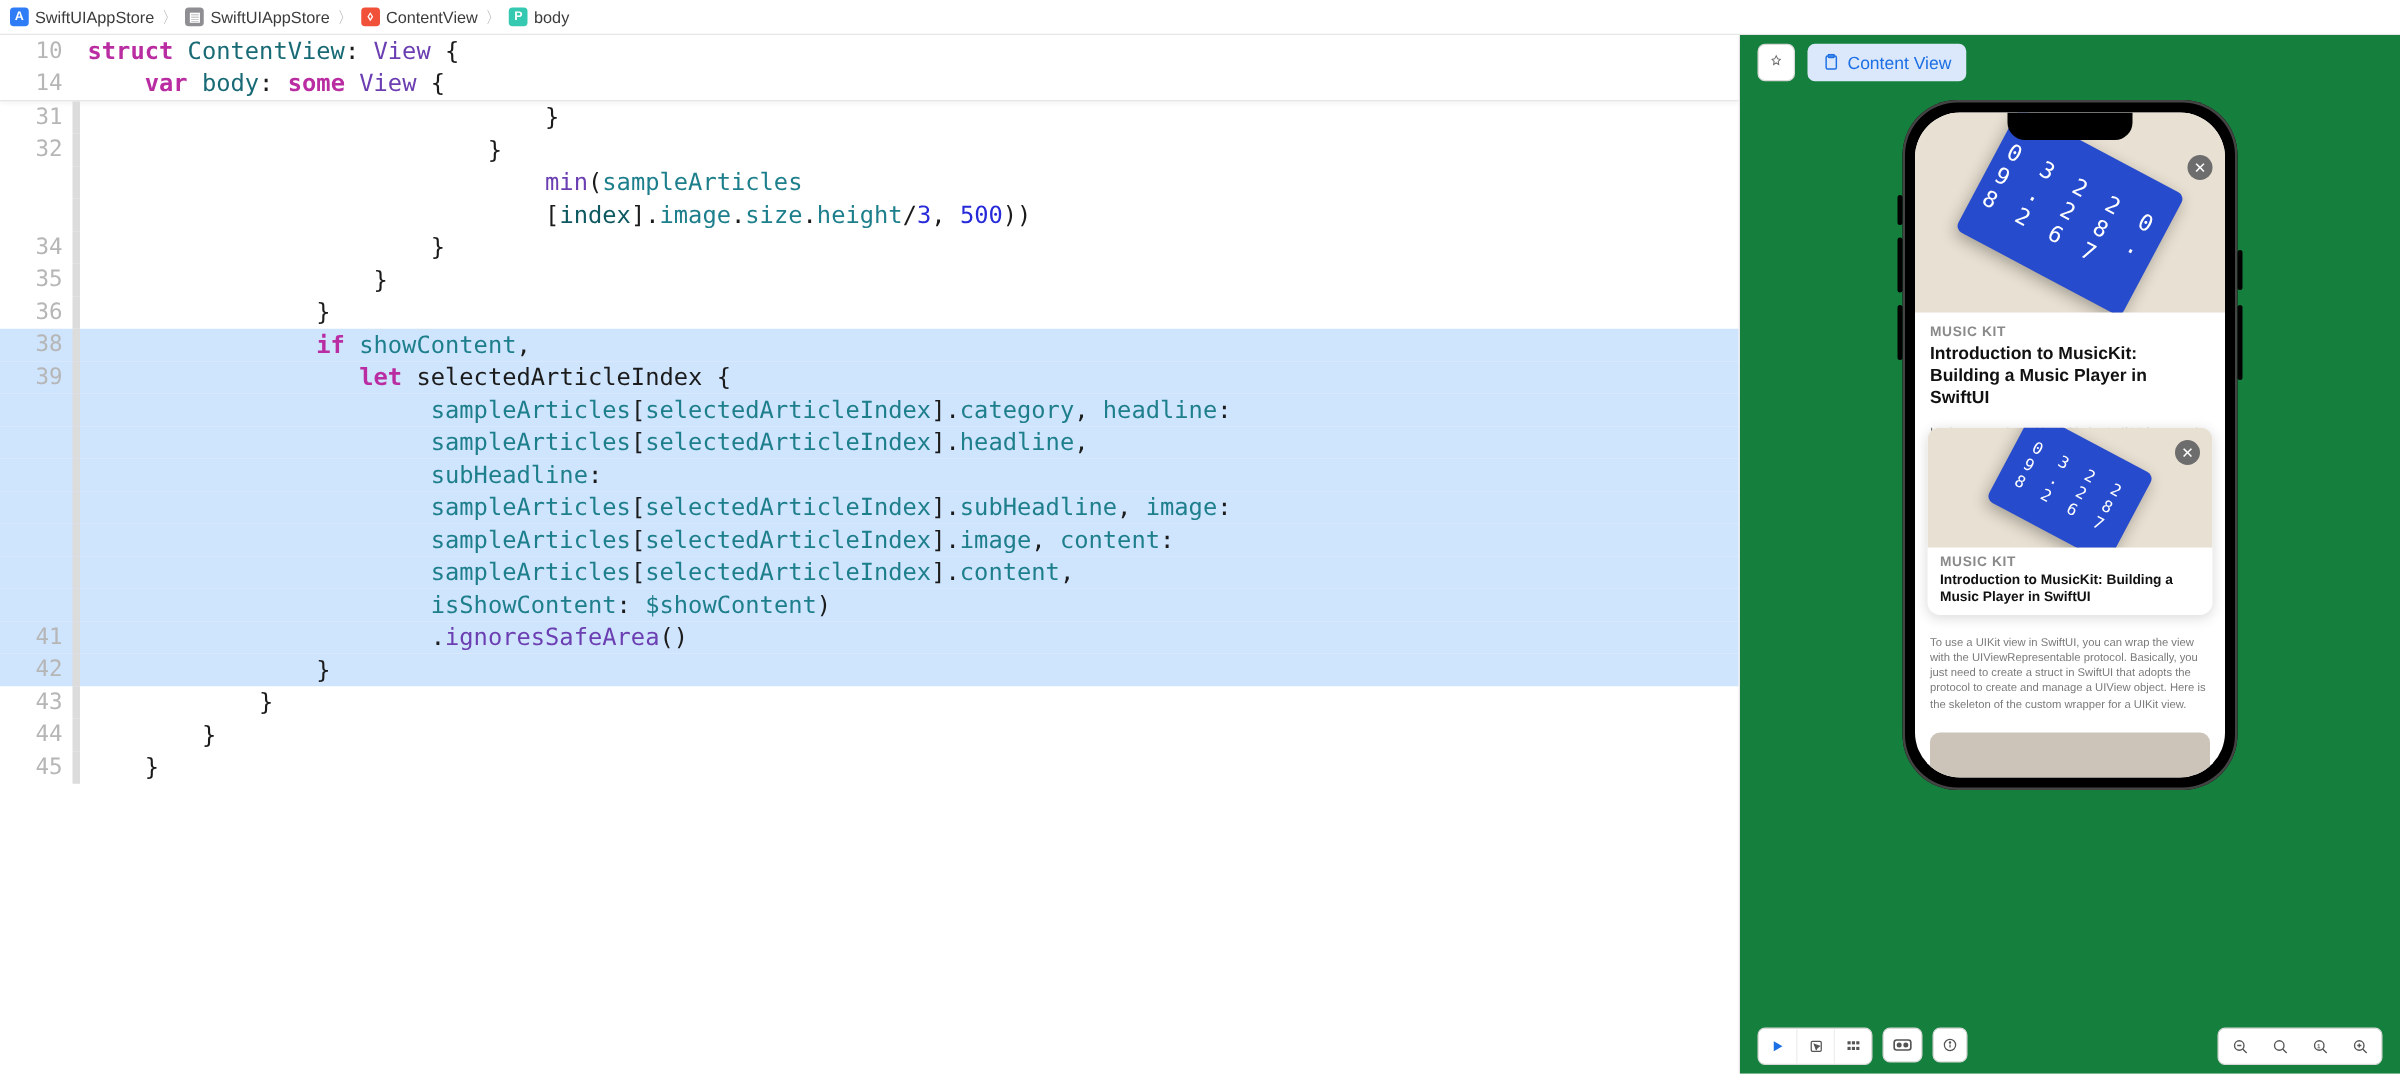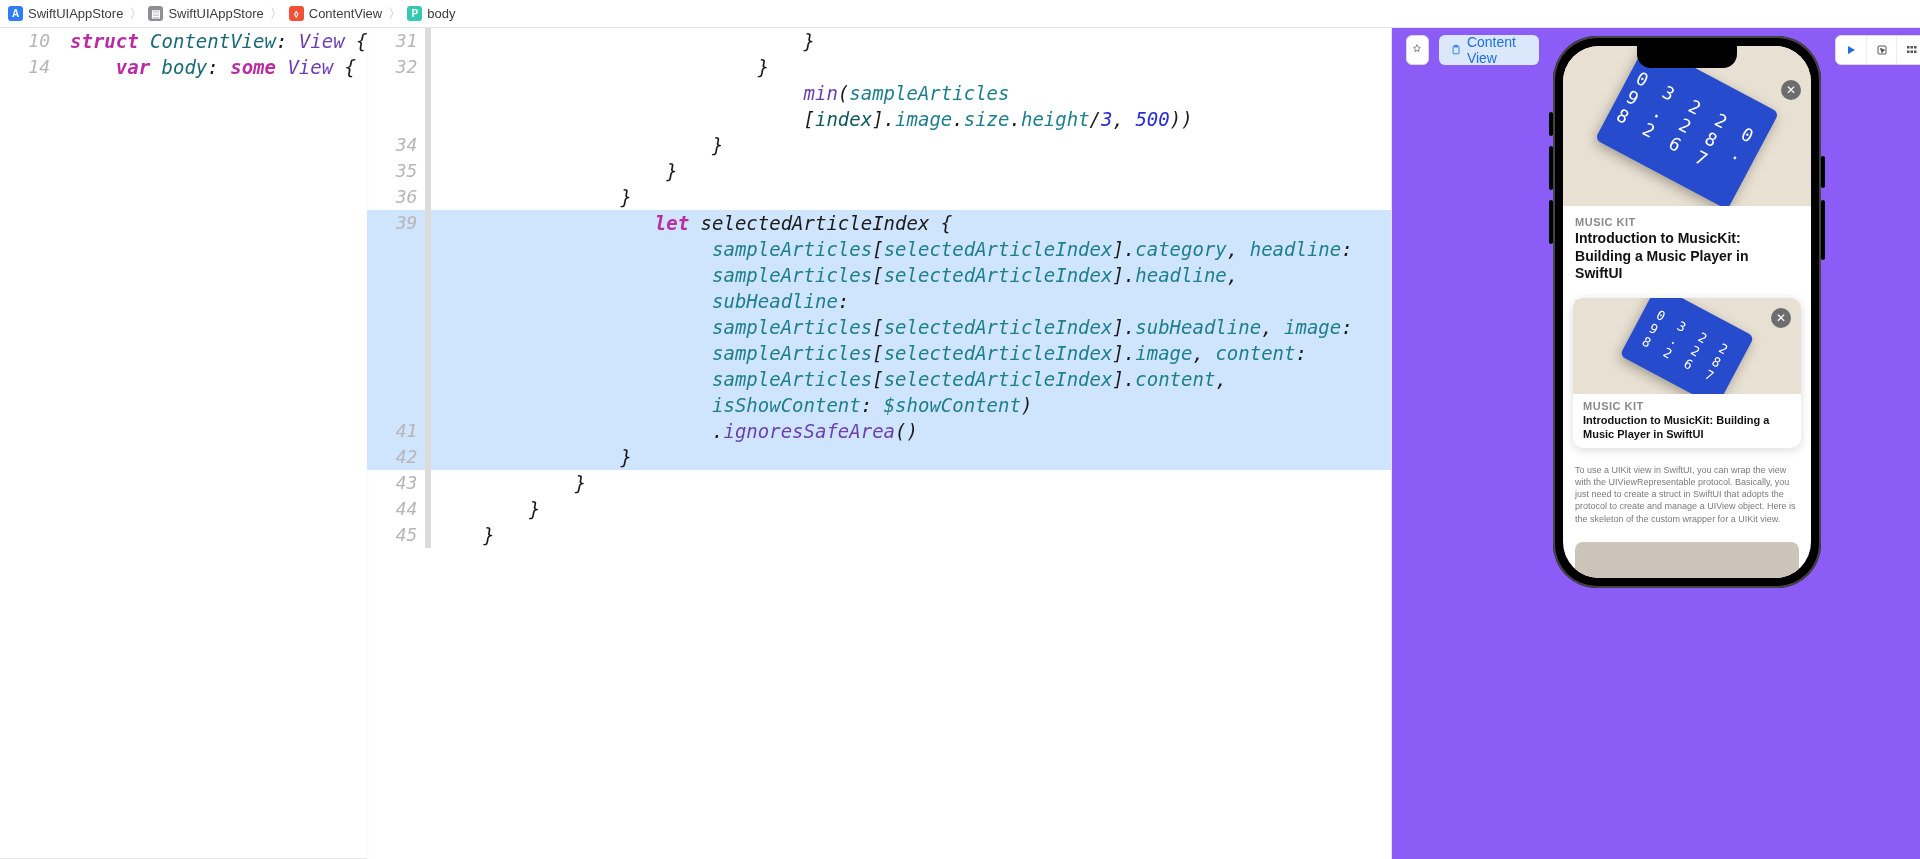--- a/index.html
+++ b/index.html
@@ -7,37 +7,37 @@
 .app { display: flex; flex-direction: column; width: 100%; height: 100%; }
 .breadcrumb-bar { height: 28px; border-bottom: 1px solid #e6e6e6; display: flex; align-items: center; padding: 0 8px; gap: 4px; font-size: 13px; color: #3c3c3c; }
 .breadcrumb-bar .chev { color: #b3b3b3; margin: 0 2px; }
 .bc-item { display: flex; align-items: center; gap: 5px; }
 .icon-box { width: 15px; height: 15px; border-radius: 3px; display:flex; align-items:center; justify-content:center; font-size:10px; font-weight:700; color:#fff; }
 .icon-appstore { background:#2e7df6; }
 .icon-folder { background:#8e8e93; }
 .icon-swift { background:#f05138; width:15px; height:15px; border-radius:3px; }
 .icon-prop { background:#35c9b1; }
 .main-split { flex:1; display:flex; min-height:0; }
-.editor-pane { flex:1; display:flex; min-width:0; border-right:1px solid #e6e6e6;font-style:italic; }
+.editor-pane { flex:1; display:flex; flex-direction:column; min-width:0; border-right:1px solid #e6e6e6; }
 .pinned-lines { border-bottom:1px solid #e6e6e6; box-shadow: 0 2px 3px rgba(0,0,0,0.04); }
 .code-body { flex:1; overflow:hidden; }
 .line { display:flex; font-family: ui-monospace, "SF Mono", Menlo, monospace; font-size: 19px; line-height: 26px; white-space: pre; }
 .line.hl { background:#cfe4fd; }
 .gut { width:64px; text-align:right; color:#b6b6b6; padding-right:14px; flex-shrink:0; user-select:none; font-size:18px; position:relative; }
 .stripe { position:absolute; right:0; top:0; bottom:0; width:6px; background:#dcdcdc; }
 .code { flex:1; padding-left:6px; overflow:hidden; }
 .k-magenta { color:#ba2da2; font-weight:600; }
 .k-teal { color:#1e7f8c; }
 .k-tealdk { color:#186a75; }
 .k-purple { color:#6b3fb2; }
 .k-num { color:#272ad8; }
 .k-black { color:#1b1b1b; }
 .k-darkteal { color:#0e5960; }
 
-.preview-pane { width:528px; flex-shrink:0; background:#8b5cf6; display:flex; flex-direction:row; position:relative; }
+.preview-pane { width:528px; flex-shrink:0; background:#15803d; display:flex; flex-direction:column; position:relative; }
 .preview-top { height:44px; display:flex; align-items:center; padding:0 14px; gap:10px; }
 .pin-btn { width:30px; height:30px; border:1px solid #d9d9d9; background:#fff; border-radius:6px; display:flex; align-items:center; justify-content:center; color:#6e6e6e; font-size:14px; }
 .view-chip { height:30px; padding:0 12px; border-radius:6px; background:#dbe8fb; color:#1c6fe4; display:flex; align-items:center; gap:6px; font-size:14px; }
 
 .preview-stage { flex:1; display:flex; align-items:flex-start; justify-content:center; padding-top:8px; }
 .iphone { width:268px; height:552px; background:#000; border-radius:44px; padding:10px; position:relative; box-shadow: inset 0 0 0 2px #444; }
 .iphone-screen { width:100%; height:100%; background:#fff; border-radius:36px; overflow:hidden; position:relative; }
 .notch { position:absolute; top:0; left:50%; transform:translateX(-50%); width:100px; height:22px; background:#000; border-bottom-left-radius:14px; border-bottom-right-radius:14px; z-index:5;}
 .side-btn { position:absolute; background:#000; width:4px; border-radius:2px; }
 .sb1 { height:32px; right:-4px; top:120px; }
@@ -114,20 +114,21 @@
         </div>
       </div>
       <div class="code-body" id="code-body">
           <div class="line"><div class="gut">31<div class="stripe"></div></div><div class="code"><span class="k-black">                                }</span></div></div>
           <div class="line"><div class="gut">32<div class="stripe"></div></div><div class="code"><span class="k-black">                            }</span></div></div>
           <div class="line"><div class="gut"><div class="stripe"></div></div><div class="code"><span class="k-black">                                </span><span class="k-purple">min</span><span class="k-black">(</span><span class="k-teal">sampleArticles</span></div></div>
           <div class="line"><div class="gut"><div class="stripe"></div></div><div class="code"><span class="k-black">                                [</span><span class="k-darkteal">index</span><span class="k-black">].</span><span class="k-teal">image</span><span class="k-black">.</span><span class="k-teal">size</span><span class="k-black">.</span><span class="k-teal">height</span><span class="k-black">/</span><span class="k-num">3</span><span class="k-black">, </span><span class="k-num">500</span><span class="k-black">))</span></div></div>
           <div class="line"><div class="gut">34<div class="stripe"></div></div><div class="code"><span class="k-black">                        }</span></div></div>
           <div class="line"><div class="gut">35<div class="stripe"></div></div><div class="code"><span class="k-black">                    }</span></div></div>
           <div class="line"><div class="gut">36<div class="stripe"></div></div><div class="code"><span class="k-black">                }</span></div></div>
+          <div class="line hl"><div class="gut">38<div class="stripe"></div></div><div class="code"><span class="k-black">                </span><span class="k-magenta">if</span><span class="k-black"> </span><span class="k-teal">showContent</span><span class="k-black">,</span></div></div>
           <div class="line hl"><div class="gut">39<div class="stripe"></div></div><div class="code"><span class="k-black">                   </span><span class="k-magenta">let</span><span class="k-black"> selectedArticleIndex {</span></div></div>
           <div class="line hl"><div class="gut"><div class="stripe"></div></div><div class="code"><span class="k-black">                        </span><span class="k-teal">sampleArticles</span><span class="k-black">[</span><span class="k-teal">selectedArticleIndex</span><span class="k-black">].</span><span class="k-teal">category</span><span class="k-black">, </span><span class="k-teal">headline</span><span class="k-black">:</span></div></div>
           <div class="line hl"><div class="gut"><div class="stripe"></div></div><div class="code"><span class="k-black">                        </span><span class="k-teal">sampleArticles</span><span class="k-black">[</span><span class="k-teal">selectedArticleIndex</span><span class="k-black">].</span><span class="k-teal">headline</span><span class="k-black">,</span></div></div>
           <div class="line hl"><div class="gut"><div class="stripe"></div></div><div class="code"><span class="k-black">                        </span><span class="k-teal">subHeadline</span><span class="k-black">:</span></div></div>
           <div class="line hl"><div class="gut"><div class="stripe"></div></div><div class="code"><span class="k-black">                        </span><span class="k-teal">sampleArticles</span><span class="k-black">[</span><span class="k-teal">selectedArticleIndex</span><span class="k-black">].</span><span class="k-teal">subHeadline</span><span class="k-black">, </span><span class="k-teal">image</span><span class="k-black">:</span></div></div>
           <div class="line hl"><div class="gut"><div class="stripe"></div></div><div class="code"><span class="k-black">                        </span><span class="k-teal">sampleArticles</span><span class="k-black">[</span><span class="k-teal">selectedArticleIndex</span><span class="k-black">].</span><span class="k-teal">image</span><span class="k-black">, </span><span class="k-teal">content</span><span class="k-black">:</span></div></div>
           <div class="line hl"><div class="gut"><div class="stripe"></div></div><div class="code"><span class="k-black">                        </span><span class="k-teal">sampleArticles</span><span class="k-black">[</span><span class="k-teal">selectedArticleIndex</span><span class="k-black">].</span><span class="k-teal">content</span><span class="k-black">,</span></div></div>
           <div class="line hl"><div class="gut"><div class="stripe"></div></div><div class="code"><span class="k-black">                        </span><span class="k-teal">isShowContent</span><span class="k-black">: </span><span class="k-teal">$showContent</span><span class="k-black">)</span></div></div>
           <div class="line hl"><div class="gut">41<div class="stripe"></div></div><div class="code"><span class="k-black">                        .</span><span class="k-purple">ignoresSafeArea</span><span class="k-black">()</span></div></div>
           <div class="line hl"><div class="gut">42<div class="stripe"></div></div><div class="code"><span class="k-black">                }</span></div></div>

